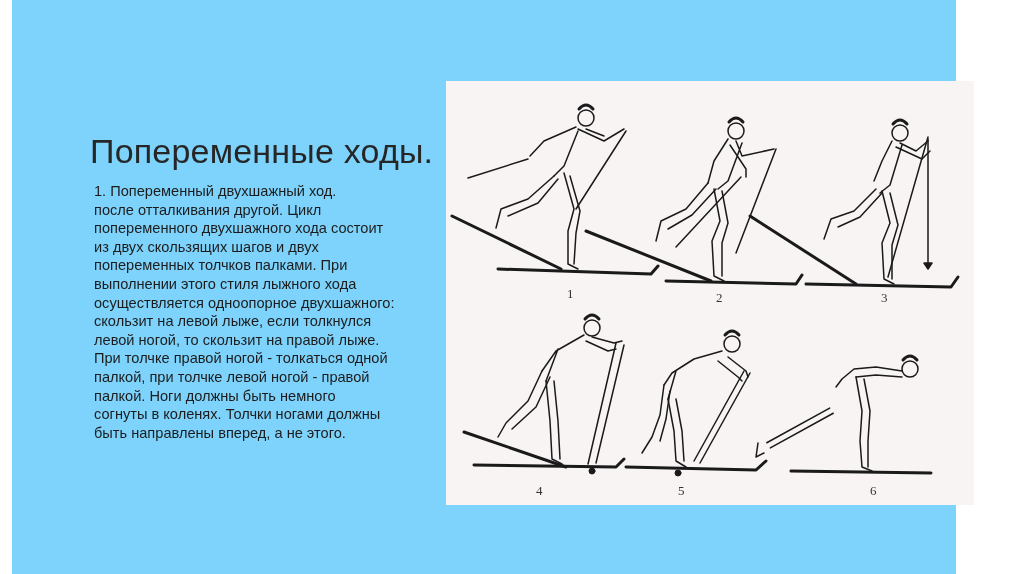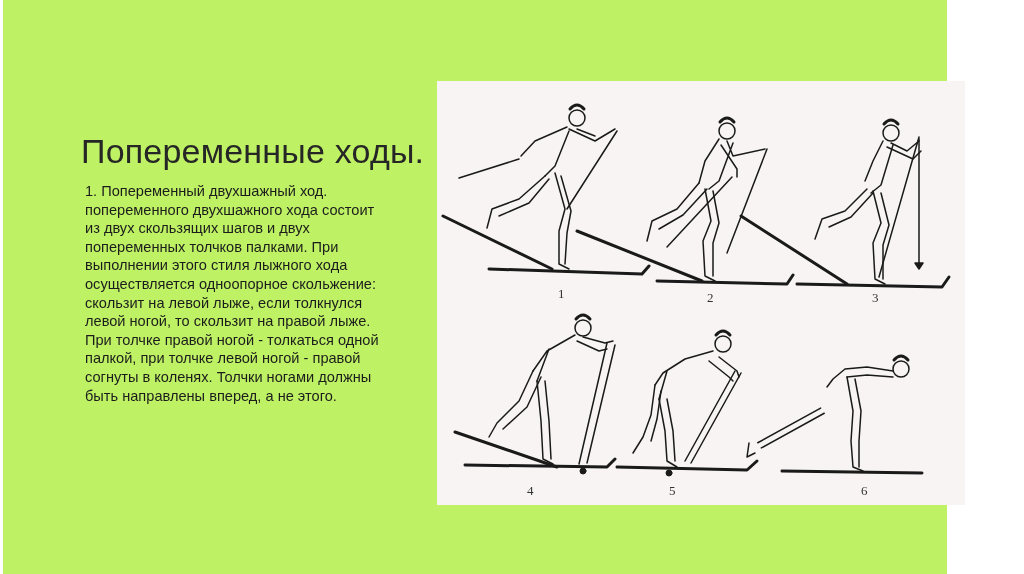--- a/index.html
+++ b/index.html
@@ -10,24 +10,24 @@
     body {
       width: 1024px;
       height: 574px;
       position: relative;
       overflow: hidden;
       font-family: "Liberation Sans", "DejaVu Sans", sans-serif;
       color: #1a1a1a;
     }
     .slide {
       position: absolute;
-      left: 3px; top: 0;
+      left: 12px; top: 0;
       width: 944px;
       height: 574px;
-      background: #bef264;
+      background: #7dd3fc;
     }
     .title {
       position: absolute;
       left: 78px;
       top: 131px;
       font-size: 34px;
       font-weight: normal;
       color: #262626;
       letter-spacing: 0.2px;
       margin: 0;
@@ -72,29 +72,31 @@
   </style>
 </head>
 <body>
 
 <div class="slide">
 
   <h1 class="title">Попеременные ходы.</h1>
 
   <div class="body-text">
     <span class="line">1. Попеременный двухшажный ход.</span>
+    <span class="line">после отталкивания другой. Цикл</span>
     <span class="line">попеременного двухшажного хода состоит</span>
     <span class="line">из двух скользящих шагов и двух</span>
     <span class="line">попеременных толчков палками. При</span>
     <span class="line">выполнении этого стиля лыжного хода</span>
-    <span class="line">осуществляется одноопорное скольжение:</span>
+    <span class="line">осуществляется одноопорное двухшажного:</span>
     <span class="line">скользит на левой лыже, если толкнулся</span>
     <span class="line">левой ногой, то скользит на правой лыже.</span>
     <span class="line">При толчке правой ногой - толкаться одной</span>
     <span class="line">палкой, при толчке левой ногой - правой</span>
+    <span class="line">палкой. Ноги должны быть немного</span>
     <span class="line">согнуты в коленях. Толчки ногами должны</span>
     <span class="line">быть направлены вперед, а не этого.</span>
   </div>
 
   <div class="figure">
     <svg viewBox="0 0 528 424" xmlns="http://www.w3.org/2000/svg">
       <g fill="none" stroke="#1a1a1a" stroke-linecap="round" stroke-linejoin="round">
 
         <g>
 

